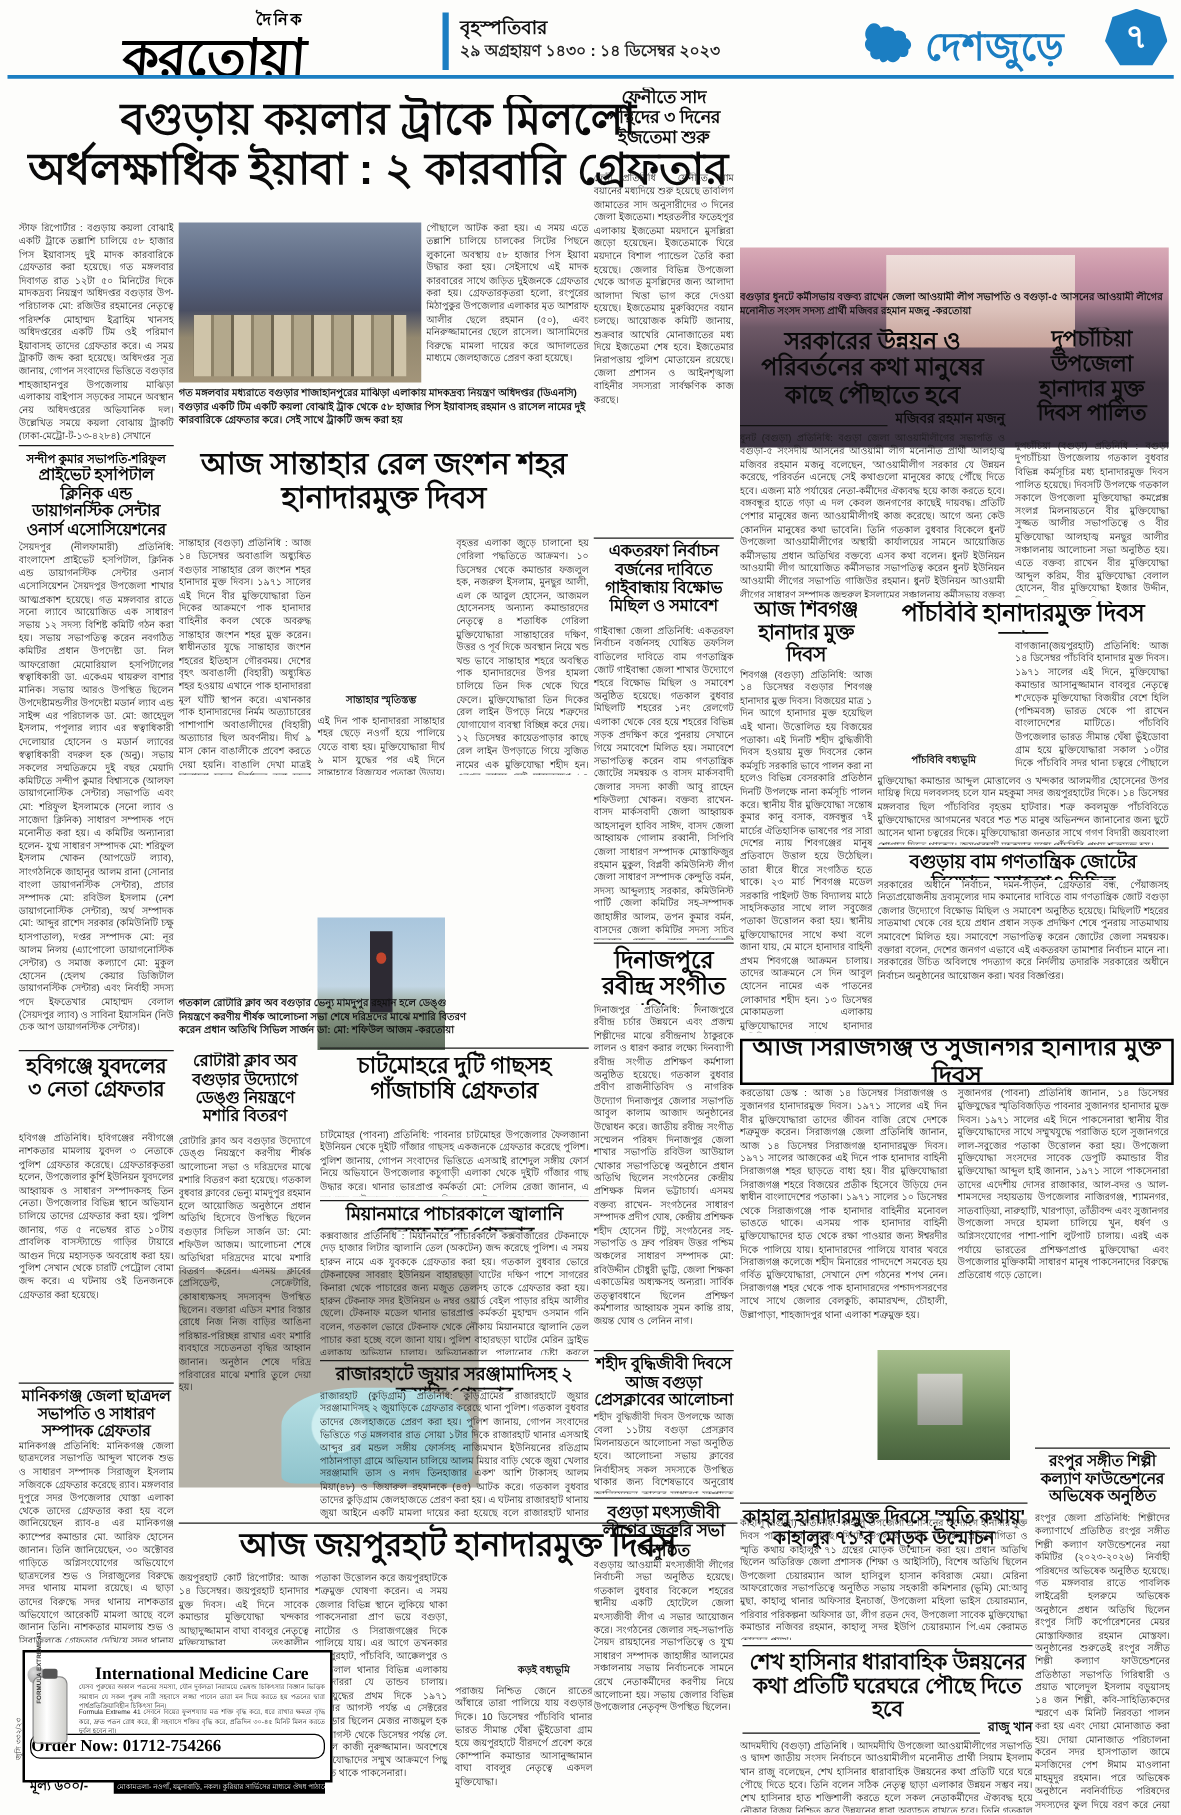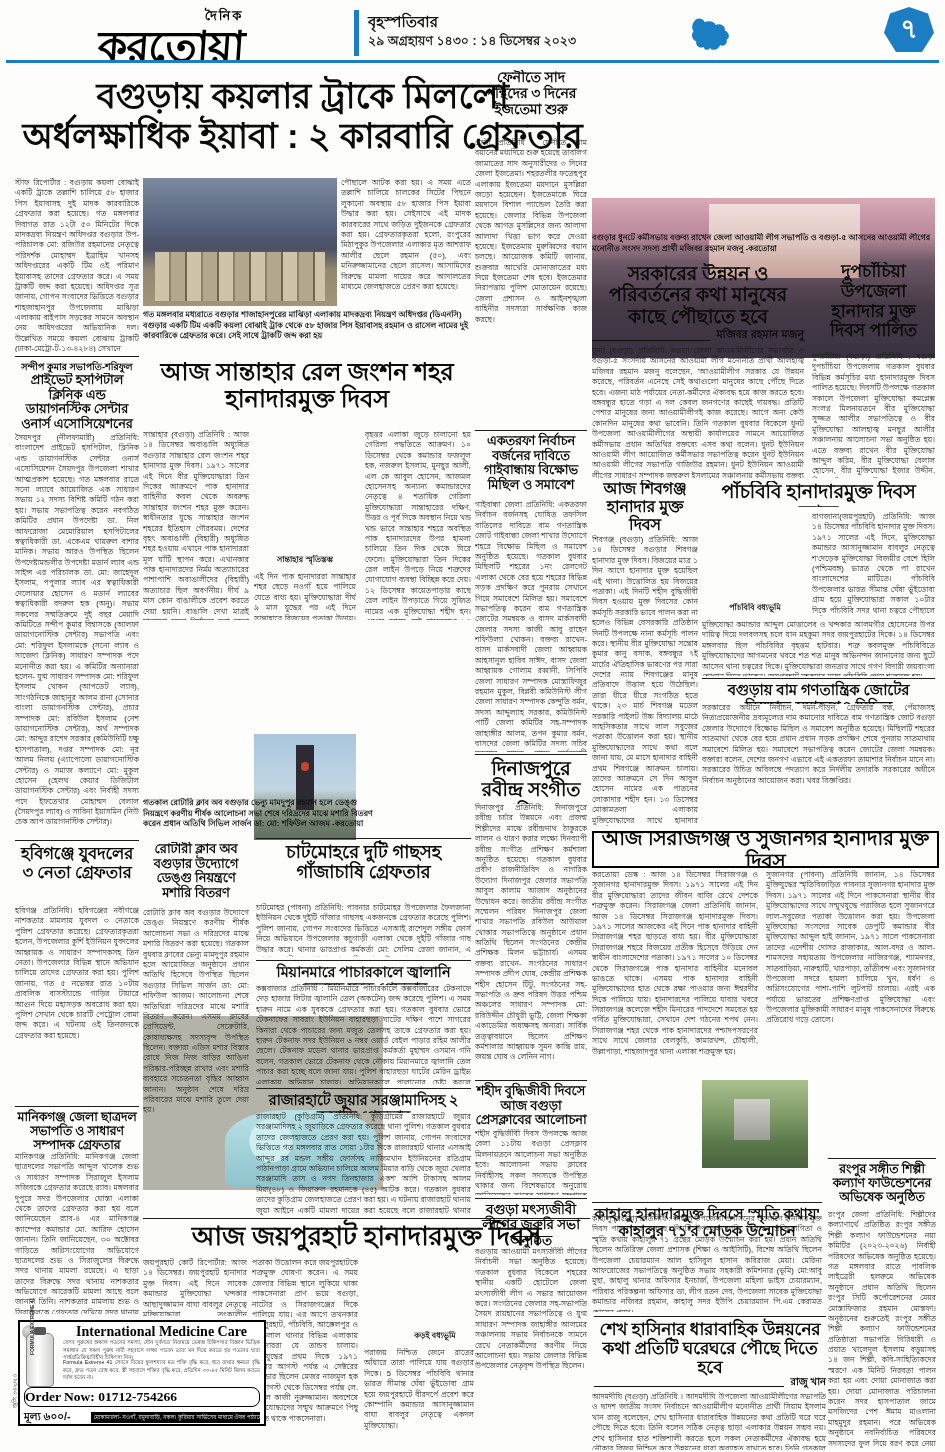--- a/index.html
+++ b/index.html
@@ -60,20 +60,21 @@
     <div class="logo-main">করতোয়া</div>
   </div>
   <div class="abs" style="left:354px;top:10px;width:5px;height:46px;background:#1b7ec2;"></div>
   <div class="abs" style="left:368px;top:10px;font-size:15px;font-weight:800;color:#111;">বৃহস্পতিবার</div>
   <div class="abs" style="left:368px;top:32px;font-size:12.5px;font-weight:700;color:#222;">২৯ অগ্রহায়ণ ১৪৩০ : ১৪ ডিসেম্বর ২০২৩</div>
   <div class="abs" style="left:688px;top:16px;width:46px;height:38px;">
     <svg viewBox="0 0 100 80" width="46" height="38">
         <path d="M18 6 C25 2 34 6 36 12 C45 8 58 10 60 18 C70 14 82 20 80 30 C90 34 92 46 84 50 C86 60 78 66 70 62 C66 72 54 76 48 68 C44 74 36 74 34 66 C26 70 16 64 18 54 C8 50 6 38 12 32 C6 24 10 12 18 6 Z" fill="#1b7ec2"></path>
       </svg>
   </div>
+  <div class="abs section-tt" style="left:740px;top:13px;color:#1b7ec2;">দেশজুড়ে</div>
   <div class="abs badge" style="left:884px;top:7px;width:50px;height:47px;background:#1b7ec2;">৭</div>
   <div class="abs" style="left:6px;top:60px;width:933px;height:3px;background:#1b7ec2;"></div>
 
   <div class="abs hd ctr" style="left:15px;top:76px;width:575px;height:98px;font-size:35px;">বগুড়ায় কয়লার ট্রাকে মিললো অর্ধলক্ষাধিক ইয়াবা : ২ কারবারি গ্রেফতার</div>
   <div class="abs body" style="left:15px;top:178px;width:124px;height:174px;">স্টাফ রিপোর্টার : বগুড়ায় কয়লা বোঝাই একটি ট্রাকে তল্লাশি চালিয়ে ৫৮ হাজার পিস ইয়াবাসহ দুই মাদক কারবারিকে গ্রেফতার করা হয়েছে। গত মঙ্গলবার দিবাগত রাত ১২টা ৫০ মিনিটের দিকে মাদকদ্রব্য নিয়ন্ত্রণ অধিদপ্তর বগুড়ার উপ-পরিচালক মো: রজিউর রহমানের নেতৃত্বে পরিদর্শক মোহাম্মদ ইব্রাহিম খানসহ অধিদপ্তরের একটি টিম ওই পরিমাণ ইয়াবাসহ তাদের গ্রেফতার করে। এ সময় ট্রাকটি জব্দ করা হয়েছে। অধিদপ্তর সূত্র জানায়, গোপন সংবাদের ভিত্তিতে বগুড়ার শাহজাহানপুর উপজেলায় মাঝিড়া এলাকায় বাইপাস সড়কের সামনে অবস্থান নেয় অধিদপ্তরের অভিযানিক দল। উল্লেখিত সময়ে কয়লা বোঝায় ট্রাকটি (ঢাকা-মেট্রো-ট-১৩-৪২৮৪) সেখানে</div>
   <div class="abs ph ph-drugs" style="left:143px;top:178px;width:194px;height:128px;">
       <div class="packets"></div>
     </div>
   <div class="abs body" style="left:341px;top:178px;width:130px;height:128px;">পৌছালে আটক করা হয়। এ সময় এতে তল্লাশি চালিয়ে চালকের সিটের পিছনে লুকানো অবস্থায় ৫৮ হাজার পিস ইয়াবা উদ্ধার করা হয়। সেইসাথে এই মাদক কারবারের সাথে জড়িত দুইজনকে গ্রেফতার করা হয়। গ্রেফতারকৃতরা হলো, রংপুরের মিঠাপুকুর উপজেলার এলাকার মৃত আশরাফ আলীর ছেলে রহমান (৫০), এবং মনিরুজ্জামানের ছেলে রাসেল। আসামিদের বিরুদ্ধে মামলা দায়ের করে আদালতের মাধ্যমে জেলহাজতে প্রেরণ করা হয়েছে।</div>
   <div class="abs cap" style="left:143px;top:310px;width:328px;height:46px;">গত মঙ্গলবার মধ্যরাতে বগুড়ার শাজাহানপুরের মাঝিড়া এলাকায় মাদকদ্রব্য নিয়ন্ত্রণ অধিদপ্তর (ডিএনসি) বগুড়ার একটি টিম একটি কয়লা বোঝাই ট্রাক থেকে ৫৮ হাজার পিস ইয়াবাসহ রহমান ও রাসেল নামের দুই কারবারিকে গ্রেফতার করে। সেই সাথে ট্রাকটি জব্দ করা হয়</div>
@@ -172,38 +173,38 @@
     <span class="byrule"></span>
     <span>রাজু খান</span>
   </div>
   <div class="abs body" style="left:592px;top:1392px;width:234px;height:58px;">আদমদীঘি (বগুড়া) প্রতিনিধি । আদমদীঘি উপজেলা আওয়ামীলীগের সভাপতি ও দ্বাদশ জাতীয় সংসদ নির্বাচনে আওয়ামীলীগ মনোনীত প্রার্থী সিয়াম ইসলাম খান রাজু বলেছেন, শেখ হাসিনার ধারাবাহিক উন্নয়নের কথা প্রতিটি ঘরে ঘরে পৌছে দিতে হবে। তিনি বলেন সঠিক নেতৃত্ব ছাড়া এলাকার উন্নয়ন সম্ভব নয়। শেখ হাসিনার হাত শক্তিশালী করতে হলে সকল নেতাকর্মীদের ঐক্যবদ্ধ হয়ে নৌকার বিজয় নিশ্চিত করে উন্নয়নের ধারা অব্যাহত রাখতে হবে। তিনি গতকাল বুধবার বিকেলে আদমদীঘি সদর ইউনিয়ন আওয়ামীলীগ আয়োজিত বিশেষ বর্ধিত সভায় প্রধান অতিথির বক্তব্যে এ কথা বলেন। দলীয় কার্যালয়ের সামনে আওয়ামীলীগ নেতা লক্ষণ কুমার তালুকদারের সভাপতিত্বে ও সাবেক সম্পাদক হাফিজুল ইসলামের সঞ্চালনায় সভায় বক্তব্য রাখেন, উপজেলা আওয়ামীলীগের সিনিয়র সহ-সভাপতি রেজা খান, নজিবুল হুদা বাবলু, আব্দুল হক আবু, নিসরণ হাসিম, জাহিদ আহসান সিপার, মুনিমুল ইসলাম সুমন, বীর মুক্তিযোদ্ধা দেলদার রহমান, মোখলেছুর রহমান, শহিদুর রহমান, জিল্লুর রহমান, ইঞ্জিয়ার আলী প্রমুখ।</div>
 
   <div class="abs hd ctr rt" style="left:143px;top:1218px;width:447px;height:36px;font-size:26px;">আজ জয়পুরহাট হানাদারমুক্ত দিবস</div>
   <div class="abs body" style="left:143px;top:1258px;width:104px;height:58px;">জয়পুরহাট কোর্ট রিপোর্টার: আজ ১৪ ডিসেম্বর। জয়পুরহাট হানাদার মুক্ত দিবস। এই দিনে সাবেক কমান্ডার মুক্তিযোদ্ধা খন্দকার আছাদুজ্জামান বাঘা বাবলুর নেতৃত্বে মুক্তিযোদ্ধারা তৎকালীন ডাকবাংলো মাঠে স্বাধীনতার</div>
   <div class="abs body" style="left:252px;top:1258px;width:106px;height:192px;">পতাকা উত্তোলন করে জয়পুরহাটকে শত্রুমুক্ত ঘোষণা করেন। এ সময় জেলার বিভিন্ন স্থানে লুকিয়ে থাকা পাকসেনারা প্রাণ ভয়ে বগুড়া, নাটোর ও সিরাজগঞ্জের দিকে পালিয়ে যায়। এর আগে তখনকার জয়পুরহাট, পাঁচবিবি, আক্কেলপুর ও ক্ষেতলাল থানার বিভিন্ন এলাকায় হানাদাররা যে তান্ডব চালায়। মুক্তিযুদ্ধের প্রথম দিকে ১৯৭১ সালের আগস্ট পর্যন্ত এ সেক্টরের কমান্ডার ছিলেন মেজর নাজমুল হক ও আগস্ট থেকে ডিসেম্বর পর্যন্ত লে. কর্নেল কাজী নুরুজ্জামান। অবশেষে মুক্তিযোদ্ধাদের সম্মুখ আক্রমণে পিছু হটতে থাকে পাকসেনারা।</div>
 
   <div class="abs cap ctr" style="left:380px;top:1331px;width:110px;height:13px;">কড়ই বধ্যভূমি</div>
-  <div class="abs body" style="left:364px;top:1348px;width:110px;height:100px;">পরাজয় নিশ্চিত জেনে রাতের আঁধারে তারা পালিয়ে যায় বগুড়ার দিকে। 5 ডিসেম্বর পাঁচবিবি থানার ভারত সীমান্ত ঘেঁষা ভুঁইডোবা গ্রাম হয়ে জয়পুরহাটে বীরদর্পে প্রবেশ করে কোম্পানি কমান্ডার আসানুজ্জামান বাঘা বাবলুর নেতৃত্বে একদল মুক্তিযোদ্ধা।</div>
+  <div class="abs body" style="left:364px;top:1348px;width:110px;height:100px;">পরাজয় নিশ্চিত জেনে রাতের আঁধারে তারা পালিয়ে যায় বগুড়ার দিকে। 10 ডিসেম্বর পাঁচবিবি থানার ভারত সীমান্ত ঘেঁষা ভুঁইডোবা গ্রাম হয়ে জয়পুরহাটে বীরদর্পে প্রবেশ করে কোম্পানি কমান্ডার আসানুজ্জামান বাঘা বাবলুর নেতৃত্বে একদল মুক্তিযোদ্ধা।</div>
 
   <div id="ad" class="abs" style="left:18px;top:1320px;width:236px;height:96px;padding:3px 4px;">
-    <div style="display:flex;gap:5px;height:62px;">
+    <div style="display:flex;gap:5px;height:62px;align-items:flex-end;">
       <div style="width:34px;position:relative;flex:none;">
         <div class="seal abs" style="left:-2px;top:0px;width:14px;height:14px;"></div>
         <div class="bottle abs" style="left:2px;top:8px;width:26px;height:52px;">
           <div class="bcap"></div>
           <div class="blab">FORMULA EXTREME 41</div>
         </div>
       </div>
       <div style="flex:1;min-width:0;">
         <div class="brand">International Medicine Care</div>
         <div class="small" style="height:20px;">যেসব পুরুষের অকাল পতনের সমস্যা, যৌন দুর্বলতা নিরাময়ে ভেষজ চিকিৎসার বিজ্ঞান ভিত্তিক সমাধান যে সকল পুরুষ নারী সহবাসে লজ্জা পাবেন তারা মন দিয়ে করতে হয় পতনের দ্বারা পার্শ্বপ্রতিক্রিয়াবিহীন চিকিৎসা নিন।</div>
         <div class="small" style="height:20px;">Formula Extreme 41 সেবনে বিয়ের ফুলশয্যার মত শক্তি বৃদ্ধি করে, ধরে রাখার ক্ষমতা বৃদ্ধি করে, দ্রুত পতন রোধ করে, স্ত্রী সহবাসে শক্তির বৃদ্ধি করে, প্রতিদিন ৩০-৪৫ মিনিট মিলন করতে দুর্বল হবেন না।</div>
       </div>
     </div>
     <div class="order">Order Now: 01712-754266</div>
-    <div style="display:flex;align-items:center;gap:20px;margin-top:2px;justify-content:flex-end;">
+    <div style="display:flex;align-items:center;gap:20px;margin-top:14px;justify-content:flex-end;">
       <span class="price">মূল্য ৬০০/-</span>
       <span class="foot" style="flex:1;">মোকামতলা- নওগাঁ, যমুনাবাড়ি, নকল।  কুরিয়ার সার্ভিসের মাধ্যমে ঔষধ পাঠানো হয়।</span>
     </div>
   </div>
   <div class="abs vcode" style="left:10px;top:1408px;">জুসি ৩৩২/২৩</div>
 
 </div>
 
 </body></html>

